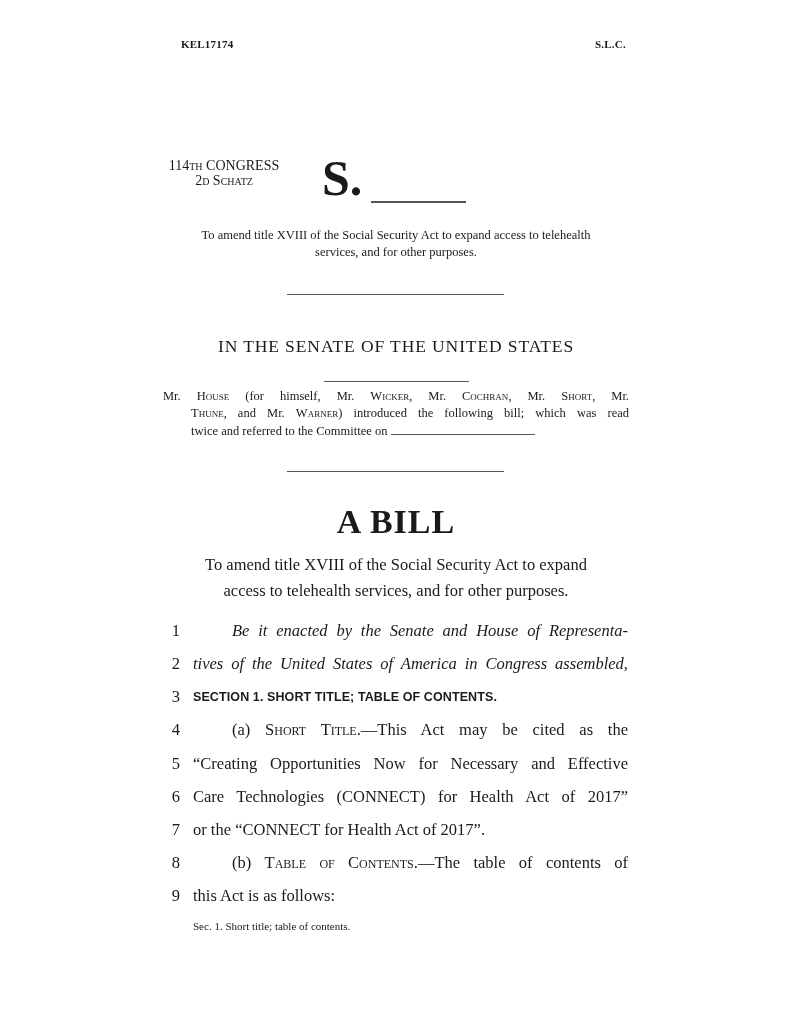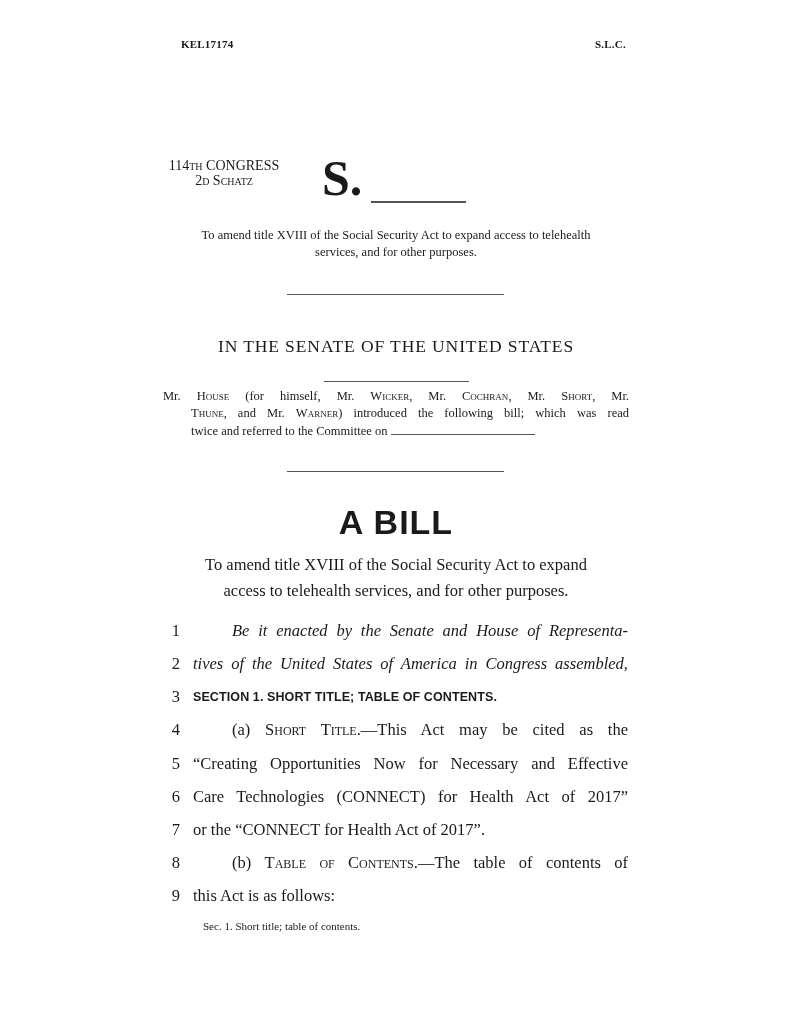--- a/index.html
+++ b/index.html
@@ -14,30 +14,30 @@
   .s-letter { left: 322px; top: 150px; font-family: "Liberation Serif", serif; font-weight: bold; font-size: 50px; line-height: 56px; }
   .s-blank { left: 371px; top: 201px; width: 95px; border-top: 2px solid #555; }
   .purpose-small { left: 160px; top: 227px; width: 472px; text-align: center; font-family: "Liberation Serif", serif; font-size: 12.5px; line-height: 17px; }
   .rule { border-top: 1.5px solid #555; }
   .senate { left: 150px; top: 336px; width: 492px; text-align: center; font-family: "Liberation Serif", serif; font-size: 17.5px; letter-spacing: 0.9px; }
   .sponsors { left: 163px; top: 388px; width: 466px; font-family: "Liberation Serif", serif; font-size: 12.5px; line-height: 17px; text-align: justify; }
   .sponsors .l1 { display: block; text-align: justify; text-align-last: justify; }
   .sponsors .ind { display: block; padding-left: 28px; }
   .sponsors .ind.j { text-align-last: justify; }
   .committee-blank { display: inline-block; width: 144px; border-bottom: 1px solid #555; height: 12px; vertical-align: baseline; margin-left: 4px; }
-  .bill-title { left: 150px; top: 503px; width: 492px; text-align: center; font-family: Liberation Sans, sans-serif; font-weight: bold; font-size: 34px; letter-spacing: 1px; }
+  .bill-title { left: 150px; top: 503px; width: 492px; text-align: center; font-family: Liberation Serif, serif; font-weight: bold; font-size: 34px; letter-spacing: 1px; }
   .purpose-large { left: 160px; top: 552px; width: 472px; text-align: center; font-family: "Liberation Serif", serif; font-size: 16.5px; line-height: 26px; }
   .line { left: 166px; width: 466px; height: 24px; font-family: "Liberation Serif", serif; font-size: 16.5px; line-height: 24px; }
   .line .num { position: absolute; left: 0; width: 14px; text-align: right; }
   .line .txt { position: absolute; left: 27px; right: 4px; white-space: nowrap; }
   .line .txt.just { text-align: justify; text-align-last: justify; white-space: normal; }
   .line .txt.indent { left: 66px; }
   .it { font-style: italic; }
   .sec-head { font-family: "Liberation Sans", sans-serif; font-weight: bold; font-size: 12.5px; letter-spacing: 0.1px; }
-  .toc { left: 193px; top: 920px; font-family: "Liberation Serif", serif; font-size: 11px; margin-left: 10px; }
+  .toc { left: 193px; top: 920px; font-family: "Liberation Serif", serif; font-size: 11px; }
 </style>
 </head>
 <body>
 
 <div class="abs hdr" style="left:181px;text-align:right;">KEL17174</div>
 <div class="abs hdr" style="left:595px;">S.L.C.</div>
 
 <div class="abs congress">
   <div><span id="cg-num">114<span class="sc">th</span></span> <span>CONGRESS</span></div>
   <div class="sc">2d Schatz</div>

